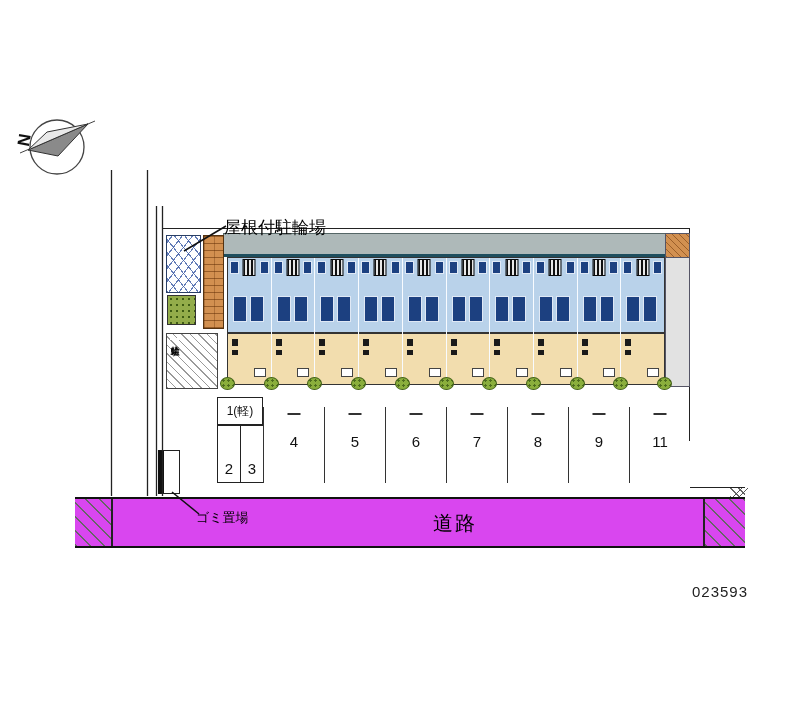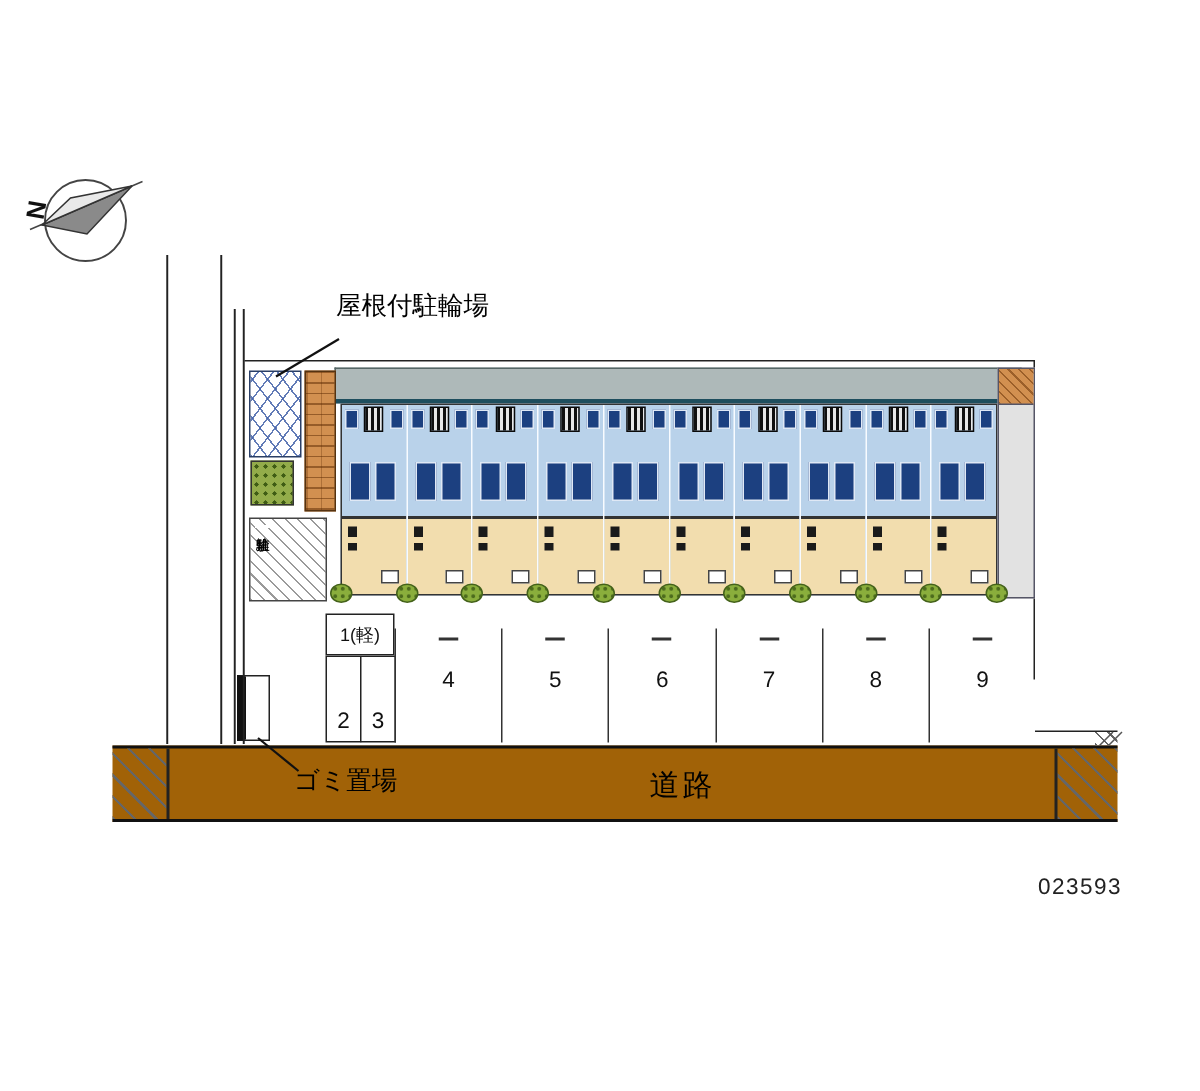--- a/index.html
+++ b/index.html
@@ -5,27 +5,27 @@
   * { margin:0; padding:0; box-sizing:border-box; }
   html,body { background:#fff; }
   body { font-family:"Liberation Sans","DejaVu Sans",sans-serif; color:#111; }
   .canvas { position:relative; width:800px; height:727px; background:#fff; overflow:hidden; }
 
   
   .overlay { position:absolute; left:0; top:0; width:800px; height:727px; z-index:10; pointer-events:none; }
 
   
   .plan-label { position:absolute; z-index:12; color:#000; white-space:nowrap; }
-  .bike-label    { left:224px; top:192px; font-size:17px; }
-  .garbage-label { left:196px; top:509px; font-size:17px; }
+  .bike-label    { left:224px; top:216px; font-size:17px; }
+  .garbage-label { left:196px; top:509px; font-size:13px; }
   .footnote      { left:303px; top:563px; font-size:19px; letter-spacing:1px; }
   .plan-number   { left:692px; top:583px; font-size:15px; letter-spacing:1px; color:#222; }
 
   
-  .site { position:absolute; left:163px; top:240px; width:527px; height:213px;
+  .site { position:absolute; left:163px; top:228px; width:527px; height:213px;
           border-top:1.5px solid #222; border-right:1.5px solid #222; }
 
   .roof-band { position:absolute; left:60px; top:4px; width:458px; height:24px;
                background:var(--roof-gray,#aeb9b9); border:1px solid #566;
                border-bottom:3px solid var(--roof-edge-teal,#1e4e5e); }
 
   .units-row { position:absolute; left:64px; top:28px; width:438px; height:128px;
                display:flex; border:1.5px solid #333; background:var(--balcony-blue,#b9d2ea); }
   .unit { position:relative; flex:1; border-left:1px solid #f8fbff; background:var(--balcony-blue,#b9d2ea); }
   .unit:first-child { border-left:none; }
@@ -93,21 +93,21 @@
   .pcell .dash { position:absolute; top:6px; left:50%; transform:translateX(-50%);
                  width:13px; height:2px; background:#333; }
   .pcell .num { position:absolute; top:26px; left:0; right:0; text-align:center; font-size:15px; }
 
   
   .garbage-box { position:absolute; left:158px; top:450px; width:22px; height:44px;
                  background:#fff; border:1px solid #222; border-left:6px solid #111; z-index:4; }
 
   
   .road { position:absolute; left:75px; top:497px; width:670px; height:51px;
-          background:#a16207; border-top:2px solid #111; border-bottom:2px solid #111; }
+          background:#d946ef; border-top:2px solid #111; border-bottom:2px solid #111; }
   .road .hatch { position:absolute; top:0; bottom:0;
           background:repeating-linear-gradient(45deg, #666 0 1.5px, rgba(0,0,0,0) 1.5px 10px); }
   .road .hatch.left  { left:0; width:38px; border-right:2px solid #222; }
   .road .hatch.right { left:628px; width:42px; border-left:2px solid #222; }
   .road .road-label { position:absolute; left:358px; top:11px; font-size:20px; letter-spacing:2px; color:#000; }
 
   .sidewalk { position:absolute; left:690px; top:487px; width:55px; height:10px;
               border-top:1.5px solid #222; }
   .sidewalk .end-hatch { position:absolute; left:40px; top:0; bottom:0; width:15px;
               background:repeating-linear-gradient(45deg, #666 0 1.2px, rgba(0,0,0,0) 1.2px 6px); }
@@ -302,20 +302,24 @@
           <div class="dash"></div>
           <div class="num">7</div>
         </div>
         <div class="pcell">
           <div class="dash"></div>
           <div class="num">8</div>
         </div>
         <div class="pcell">
           <div class="dash"></div>
           <div class="num">9</div>
+        </div>
+        <div class="pcell">
+          <div class="dash"></div>
+          <div class="num">11</div>
         </div>
       </div>
   <div class="bush" style="left: 57px; top: 148px;"></div>
       <div class="bush" style="left: 100.7px; top: 148px;"></div>
       <div class="bush" style="left: 144.4px; top: 148px;"></div>
       <div class="bush" style="left: 188.1px; top: 148px;"></div>
       <div class="bush" style="left: 231.8px; top: 148px;"></div>
       <div class="bush" style="left: 275.5px; top: 148px;"></div>
       <div class="bush" style="left: 319.2px; top: 148px;"></div>
       <div class="bush" style="left: 362.9px; top: 148px;"></div>

